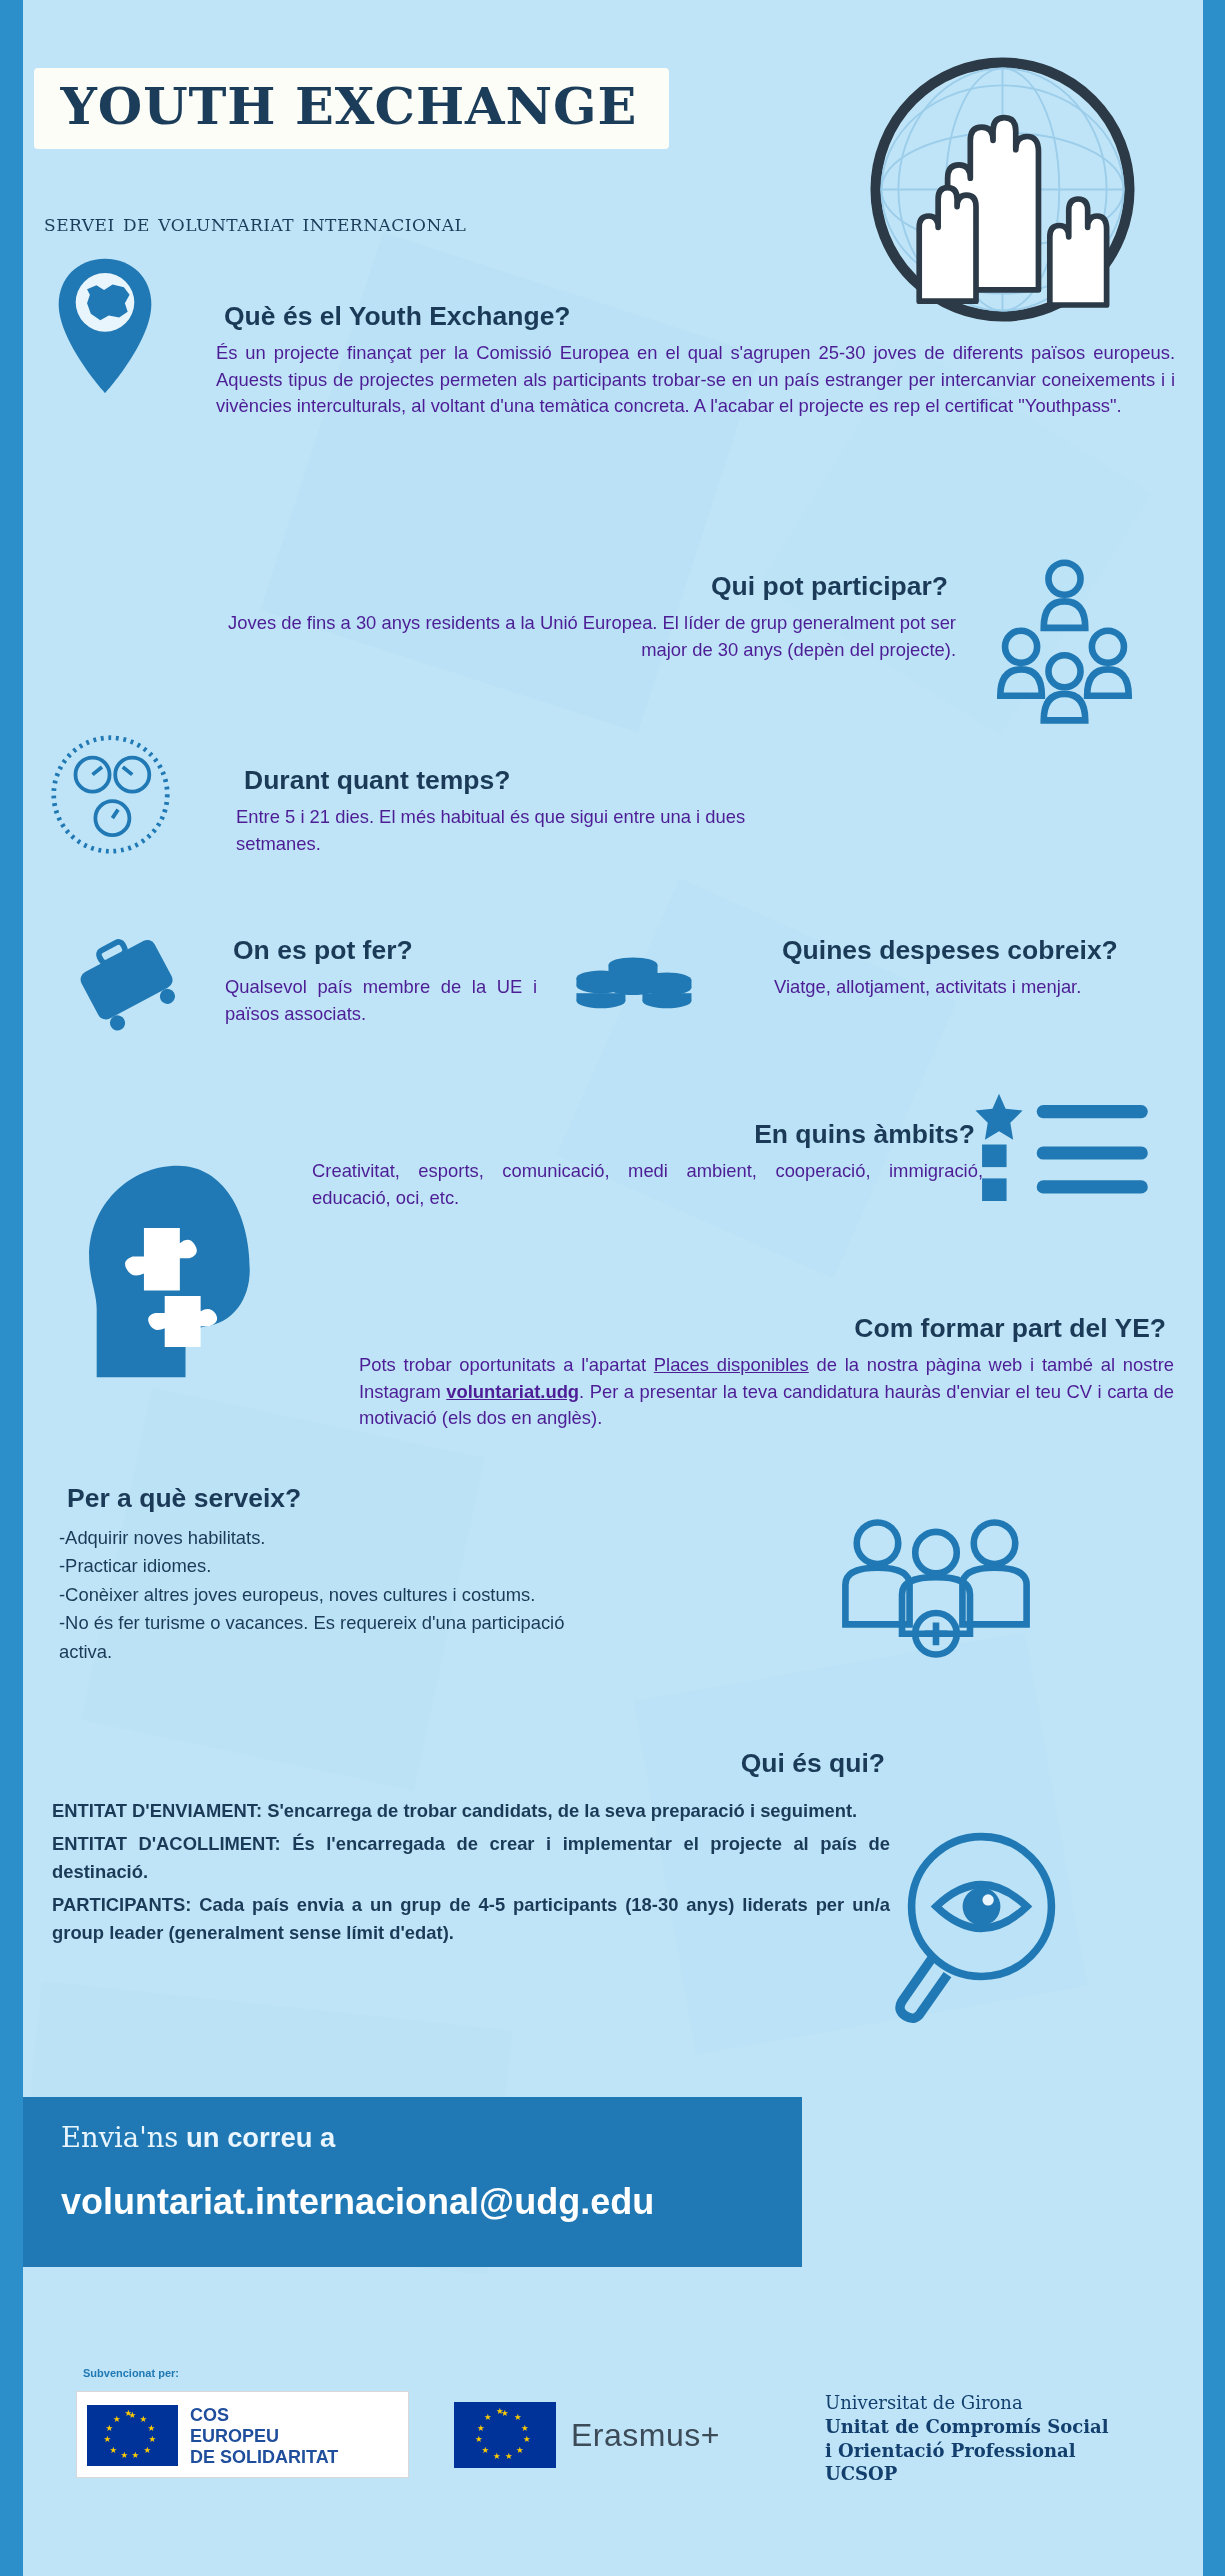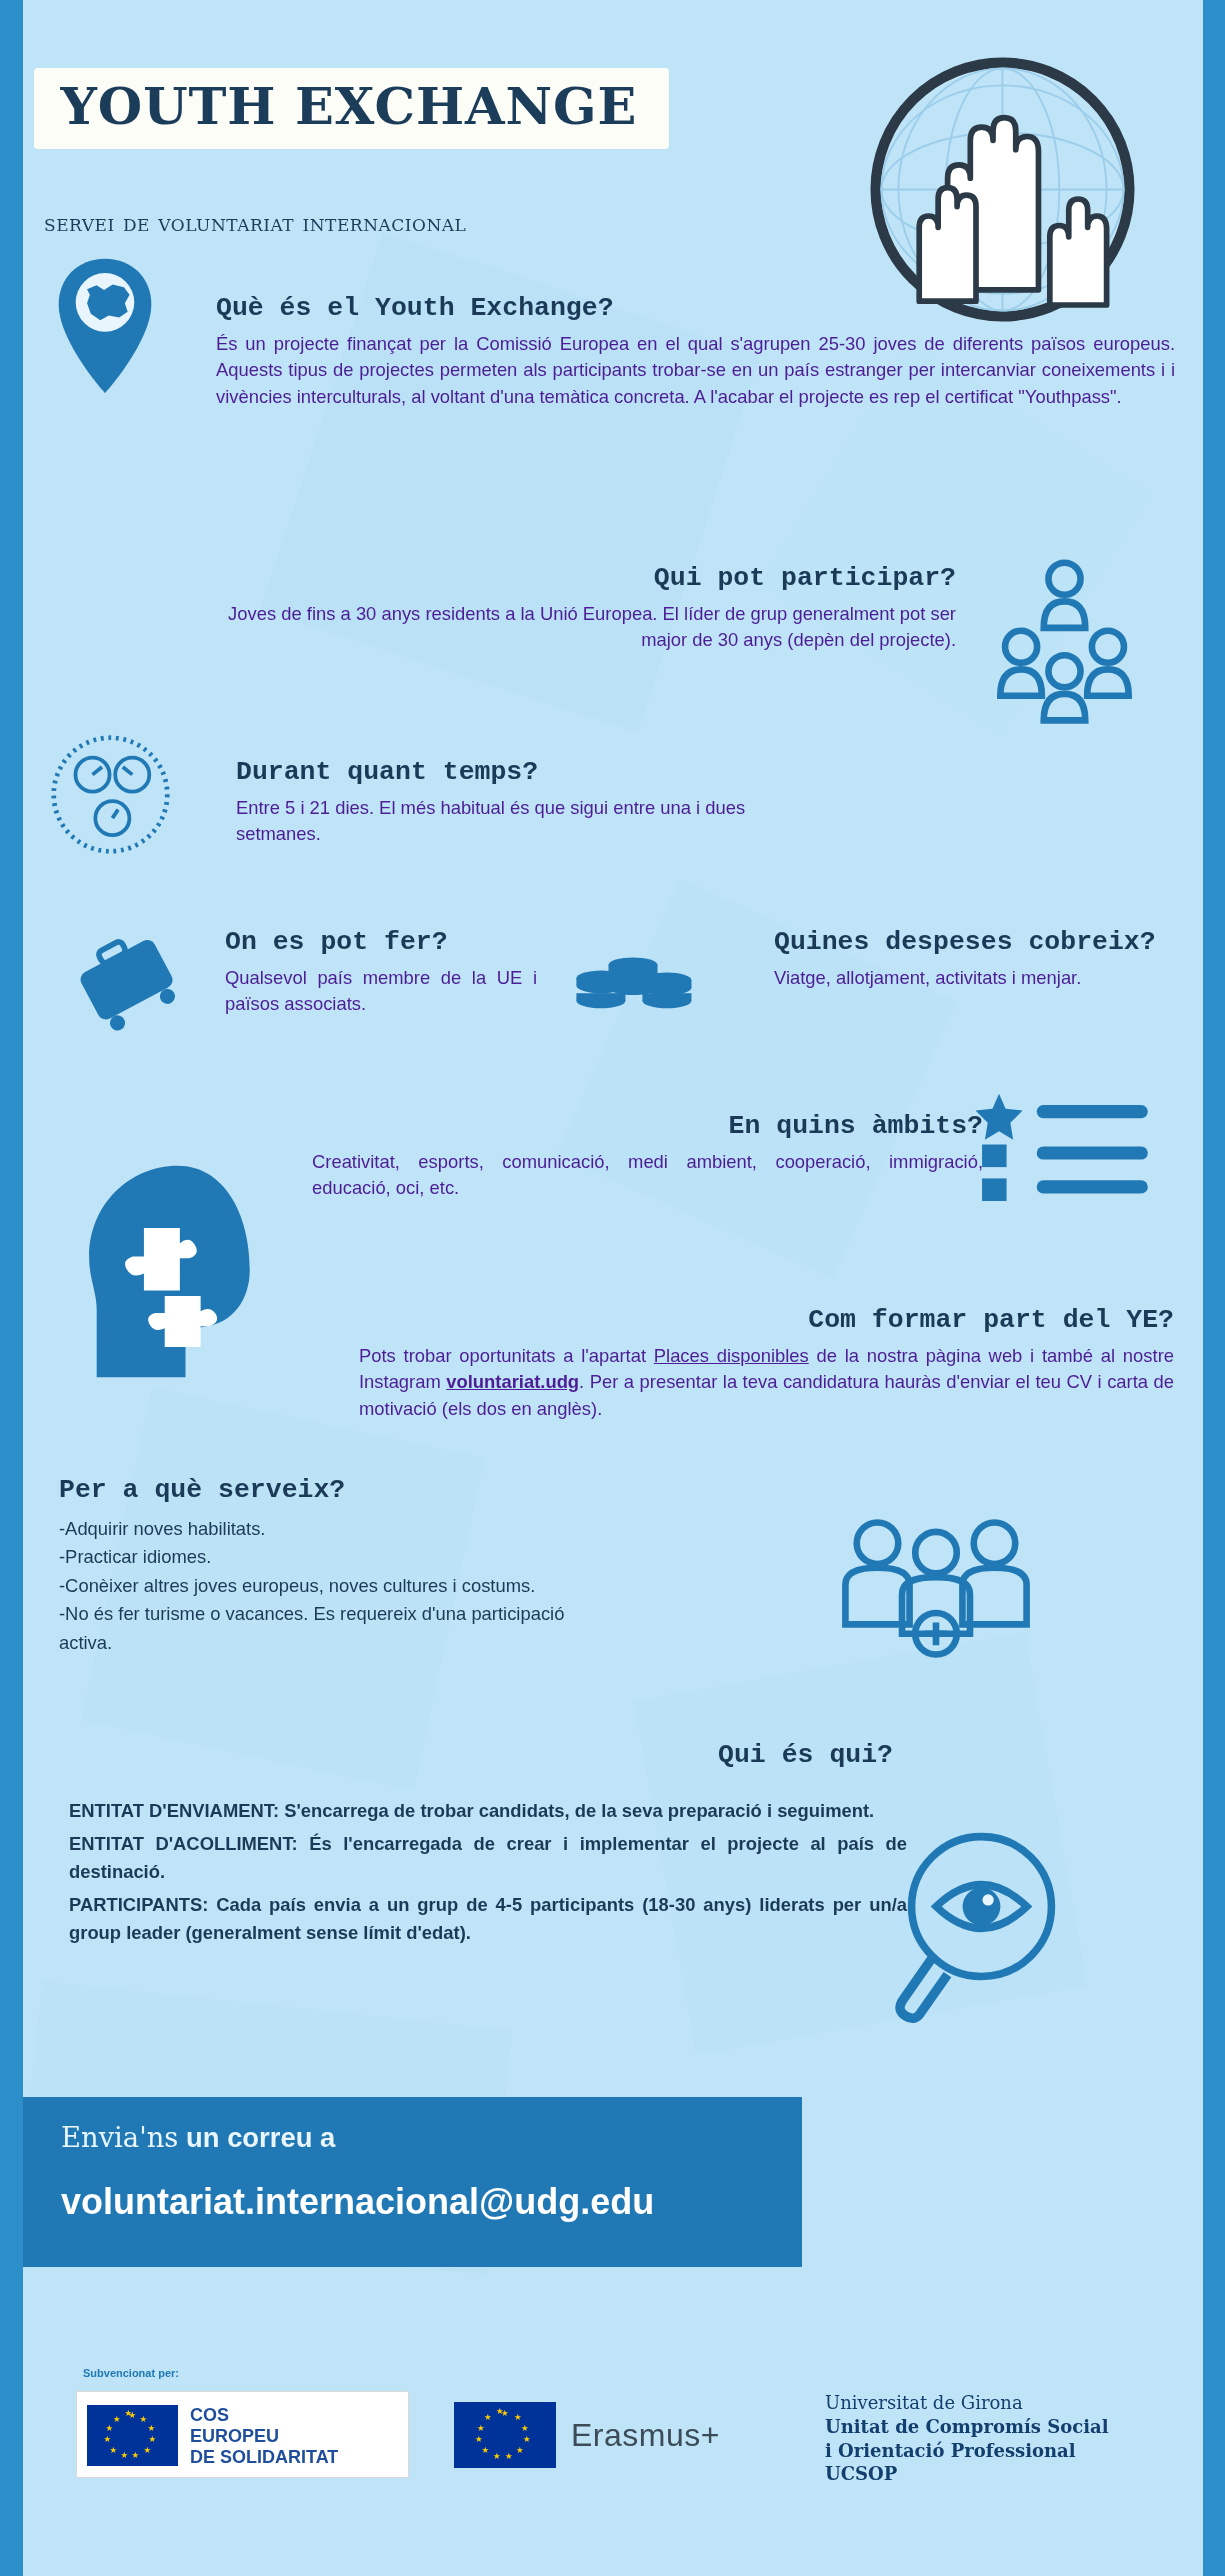--- a/index.html
+++ b/index.html
@@ -60,25 +60,25 @@
     top: 208px;
     font-family: "DejaVu Serif", serif;
     font-size: 24.6px;
     color: #1c3d5a;
     letter-spacing: 0.5px;
     font-variant: small-caps;
     text-transform: lowercase;
   }
   
   h2.q {
-    margin: 0;
+    margin: 8px;
     font-size: 26.5px;
     font-weight: bold;
     color: #1b3a57;
-    font-family: Liberation Mono, monospace;
+    font-family: Liberation Sans, sans-serif;
   }
   p.body {
     margin: 7.6px 0 0 0;
     font-size: 18.4px;
     line-height: 1.45;
     color: #4c1d95;
     text-align: justify;
   }
   p.body.left { text-align: left; }
   .blk { position: absolute; }
@@ -377,21 +377,21 @@
         <path d="M138 118 L138 76 q0 -18 34 -18 q34 0 34 18 L206 118 Z"></path>
         <circle cx="110" cy="128" r="22"></circle>
         <path d="M110 116 v24 M98 128 h24"></path>
       </g>
     </svg>
   </div>
 
   <div class="blk" style="left:511px;top:1740px;width:382px;">
     <h2 class="q" style="text-align:right;">Qui és qui?</h2>
   </div>
-  <div class="blk" style="left:69px;top:1797px;width:838px;">
+  <div class="blk" style="left:52px;top:1797px;width:838px;">
     <p class="entity">ENTITAT D'ENVIAMENT: S'encarrega de trobar candidats, de la seva preparació i seguiment.</p>
     <p class="entity">ENTITAT D'ACOLLIMENT: És l'encarregada de crear i implementar el projecte al país de destinació.</p>
     <p class="entity">PARTICIPANTS: Cada país envia a un grup de 4-5 participants (18-30 anys) liderats per un/a group leader (generalment sense límit d'edat).</p>
   </div>
 
   <div class="ic" style="left:887px;top:1825px;">
     <svg width="189" height="199" viewBox="0 0 200 210">
       <g fill="none" stroke="#2079b4" stroke-width="8">
         <circle cx="100" cy="86" r="74"></circle>
         <path d="M48 140 L16 186 q-6 10 4 16 q10 6 16 -4 L64 158" stroke-width="10"></path>

